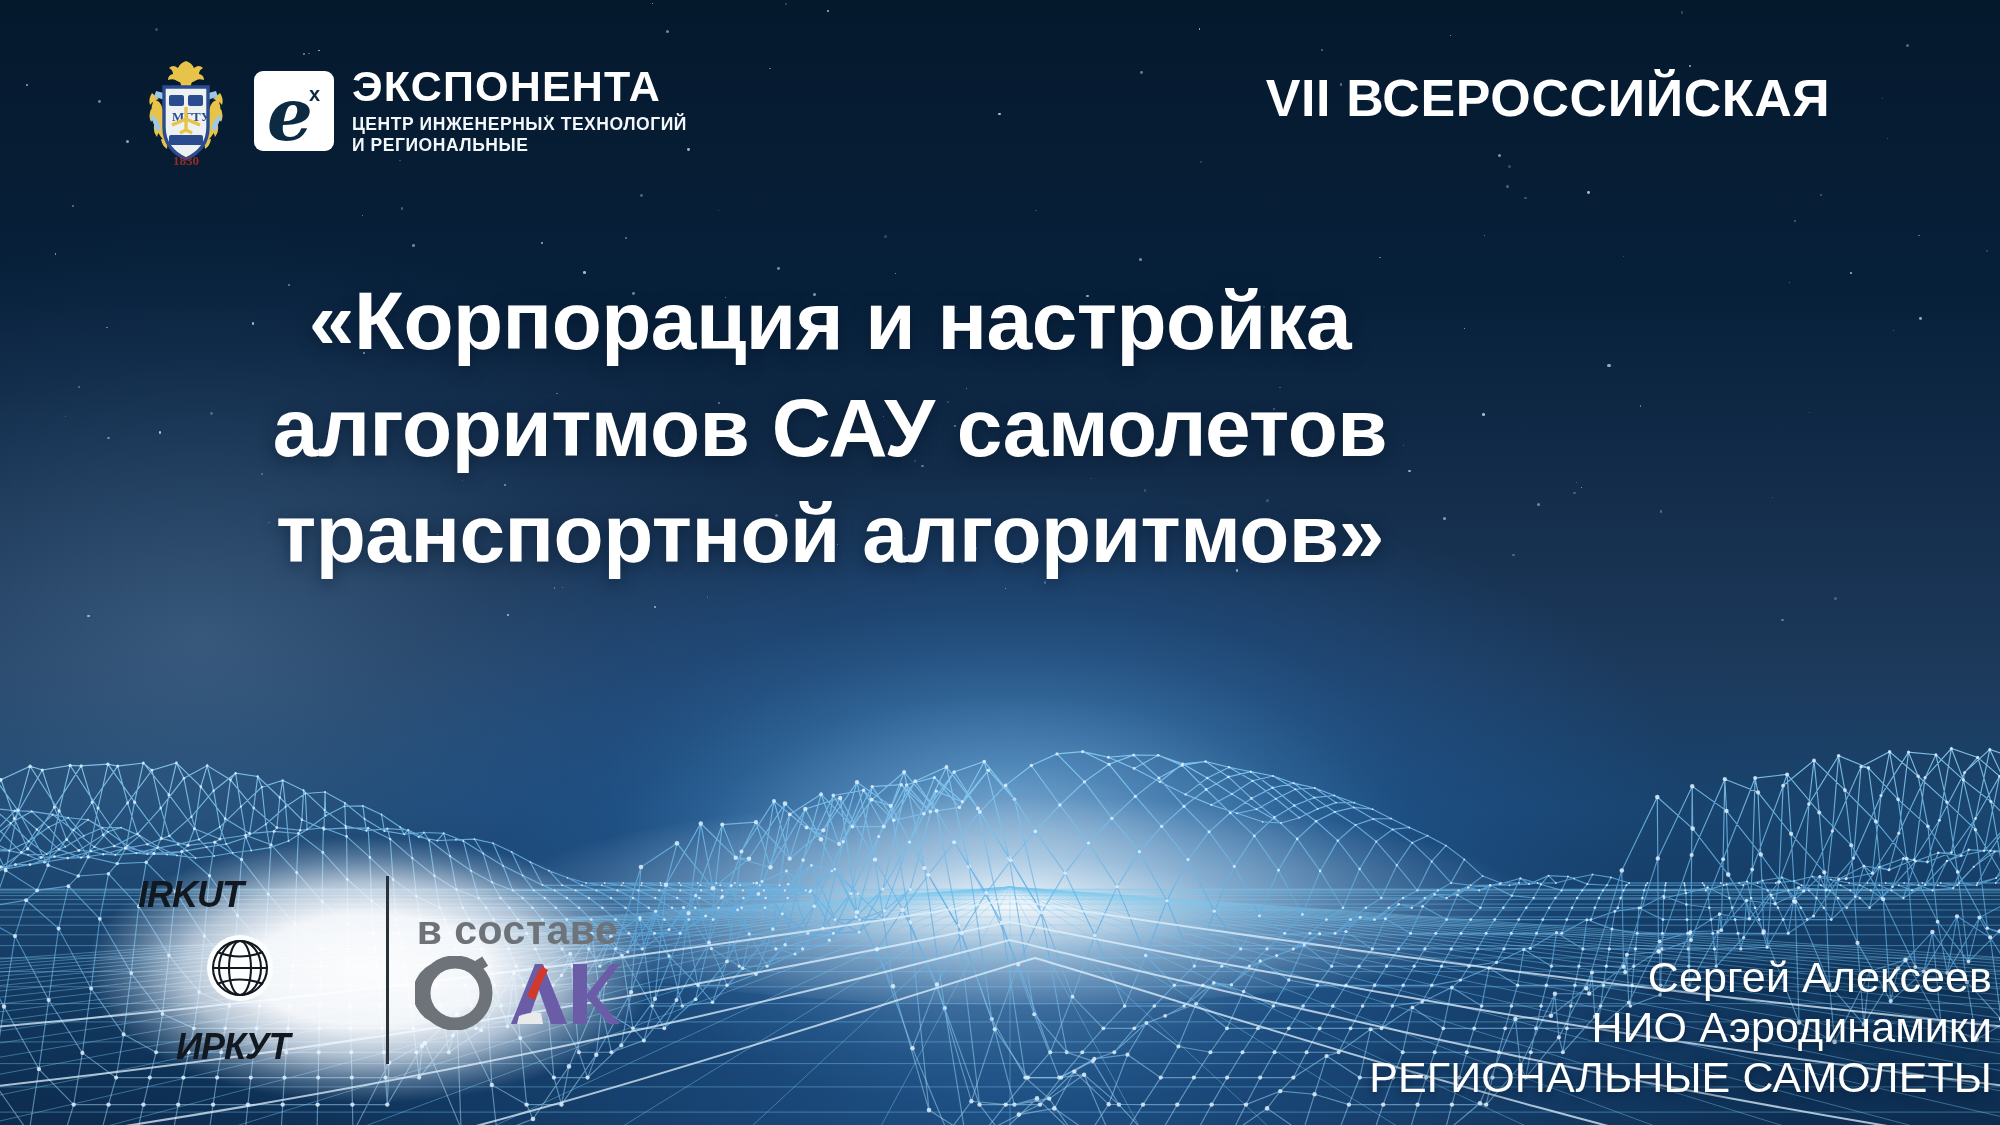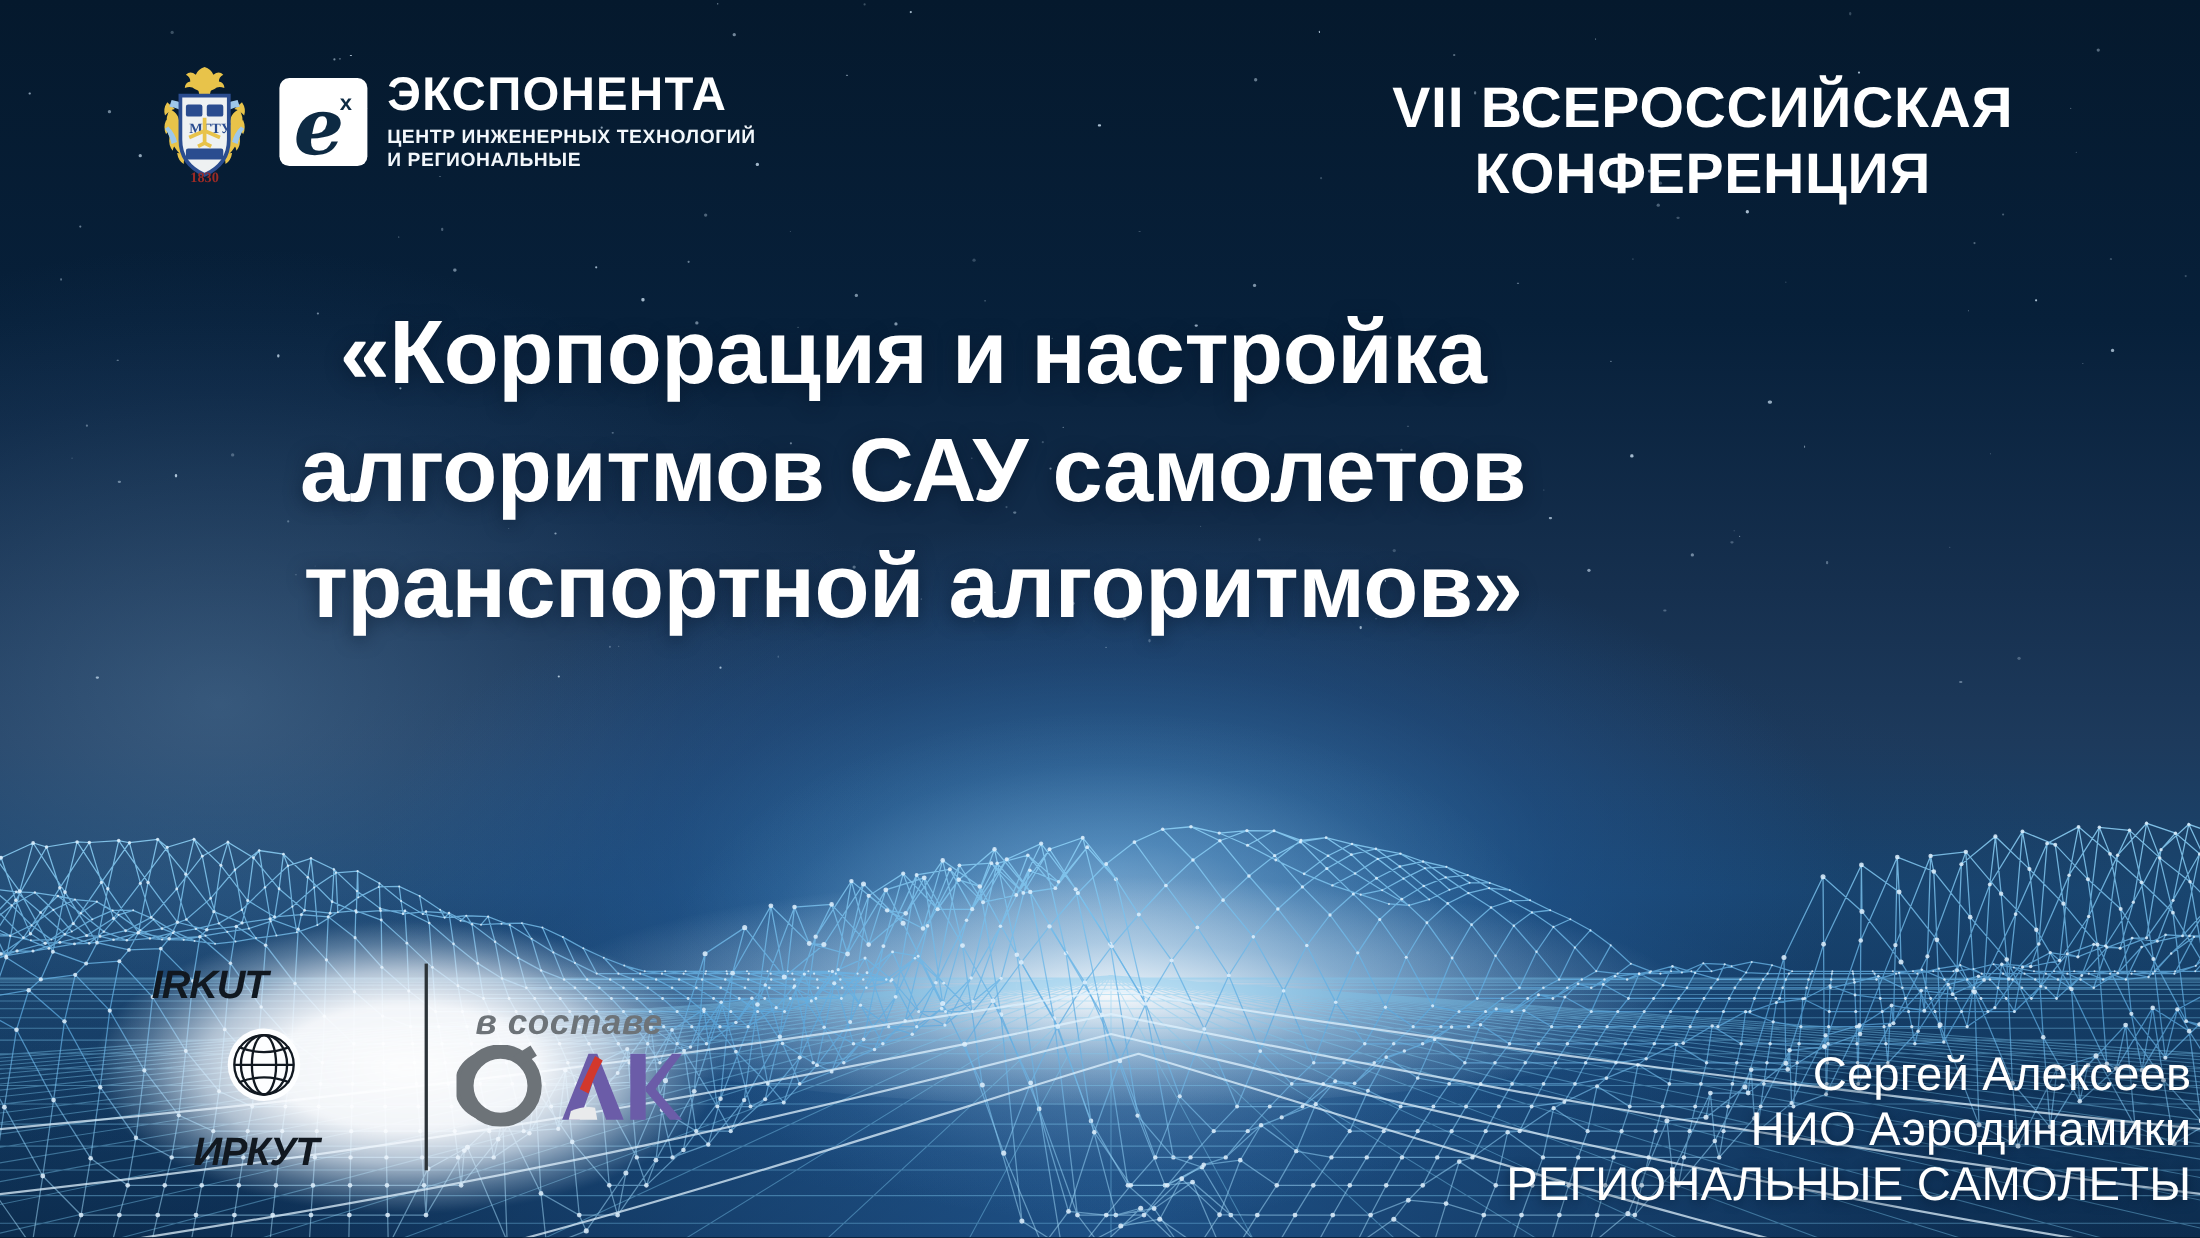--- a/index.html
+++ b/index.html
@@ -93,22 +93,22 @@
   .irkut-logo{ position:relative; width:240px; height:200px; }
   .irkut-word{
     position:absolute; font-family:"Liberation Sans", sans-serif; font-style:italic;
     font-weight:700; color:#111820; letter-spacing:-1px;
   }
   .irkut-word.en{ top:4px; left:18px; font-size:36px; }
   .irkut-word.ru{ bottom:2px; left:56px; font-size:36px; }
   .divider{ width:3px; height:188px; background:#2c3338; }
   .oak-block{ text-align:center; }
   .oak-sub{
-    font-family:"Liberation Sans", sans-serif; font-style:italic; font-weight:700;
-    font-size:32px; color:#6d7378; letter-spacing:0.5px; margin-bottom:2px;
+    font-family:"Liberation Sans", sans-serif; font-weight:700;
+    font-size:41px; color:#6d7378; letter-spacing:0.5px; margin-bottom:2px;
   }
 </style>
 </head>
 <body>
 
 <div class="slide">
 
   <div class="stars" id="stars">
       <div class="star" style="left: 775.3px; top: 514.3px; width: 3.1px; height: 3.1px; opacity: 0.41;"></div>
       <div class="star" style="left: 689.3px; top: 413.8px; width: 1.3px; height: 1.3px; opacity: 0.35;"></div>
@@ -1839,21 +1839,20 @@
         <div class="t2">
           <div>ЦЕНТР ИНЖЕНЕРНЫХ ТЕХНОЛОГИЙ</div>
           <div>И РЕГИОНАЛЬНЫЕ</div>
         </div>
       </div>
     </div>
   </div>
 
   <div class="conf">
     <span class="l1">VII  ВСЕРОССИЙСКАЯ</span>
-    <span class="l2">КОНФЕРЕНЦИЯ</span>
   </div>
 
   <div class="title">
     <span>«Корпорация и настройка</span>
     <span>алгоритмов САУ самолетов</span>
     <span>транспортной алгоритмов»</span>
   </div>
 
   <div class="author">
     <span>Сергей Алексеев</span>

